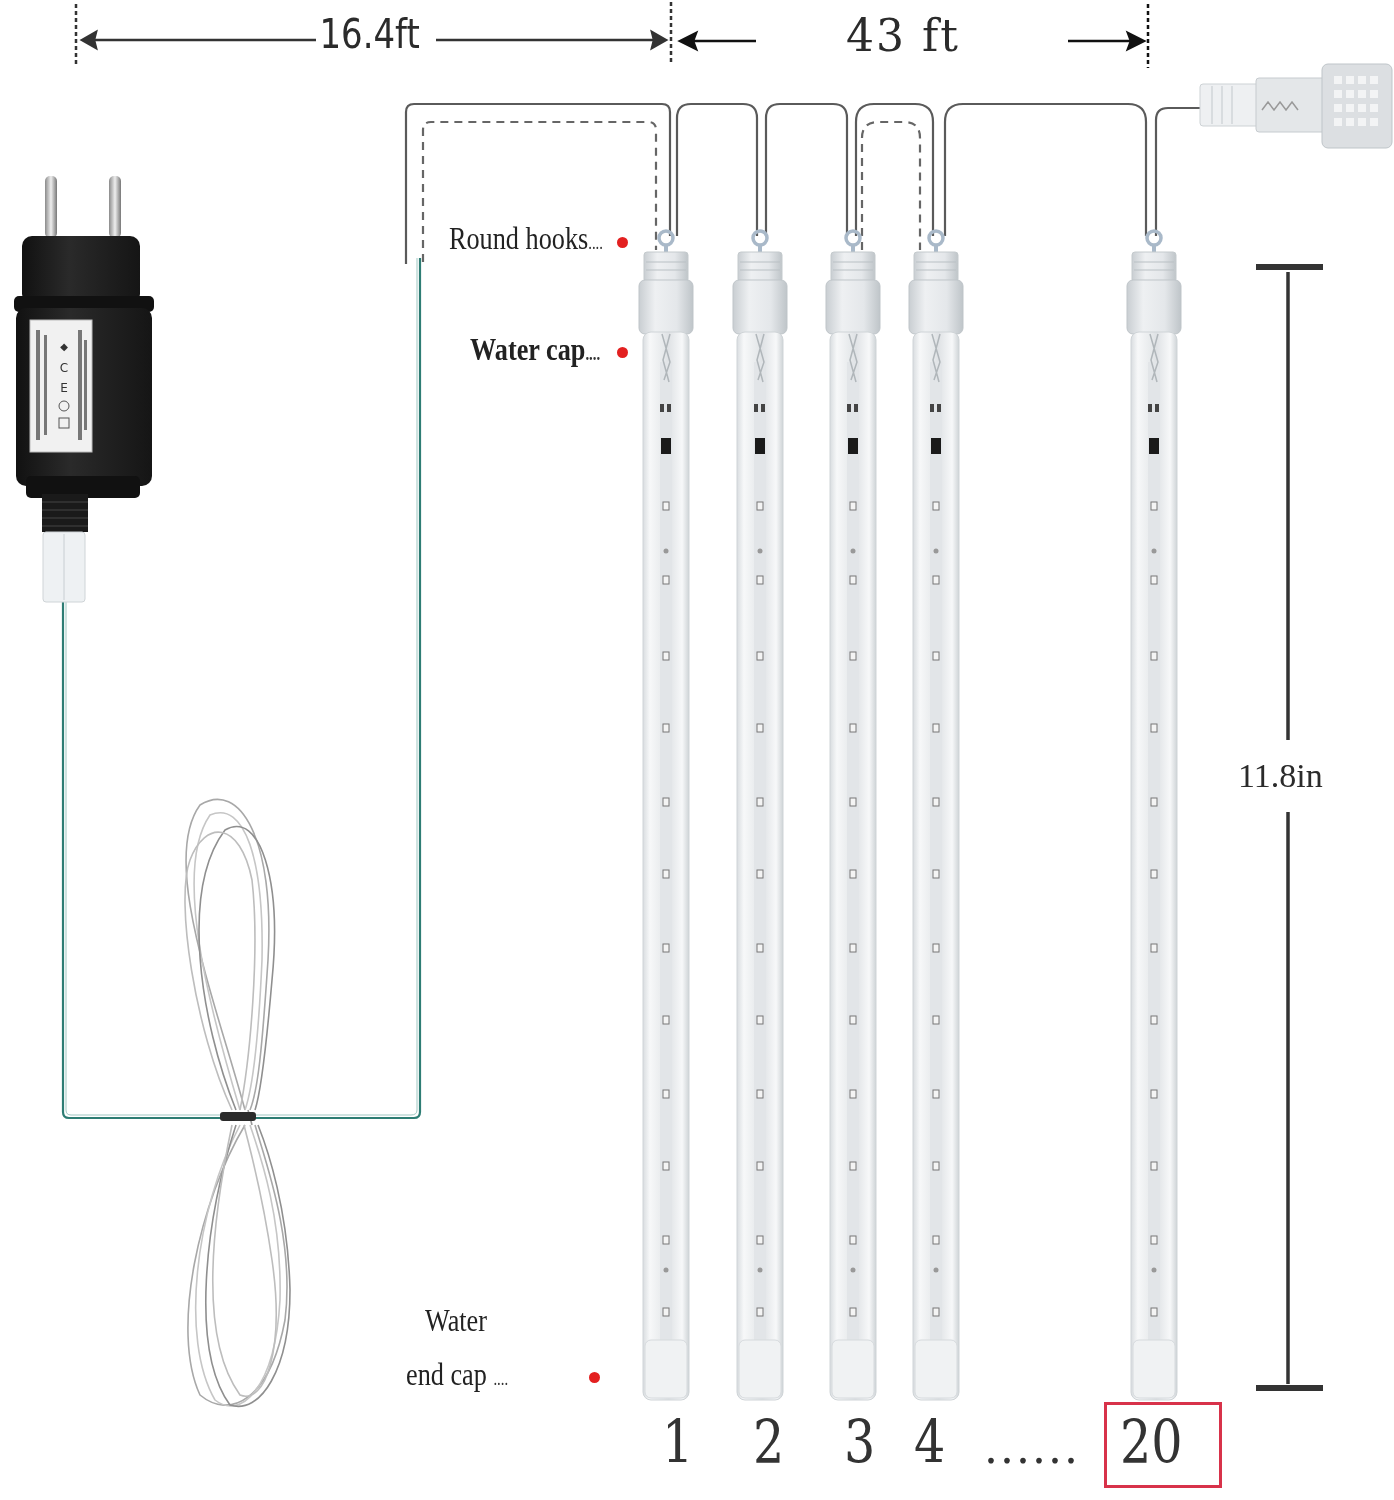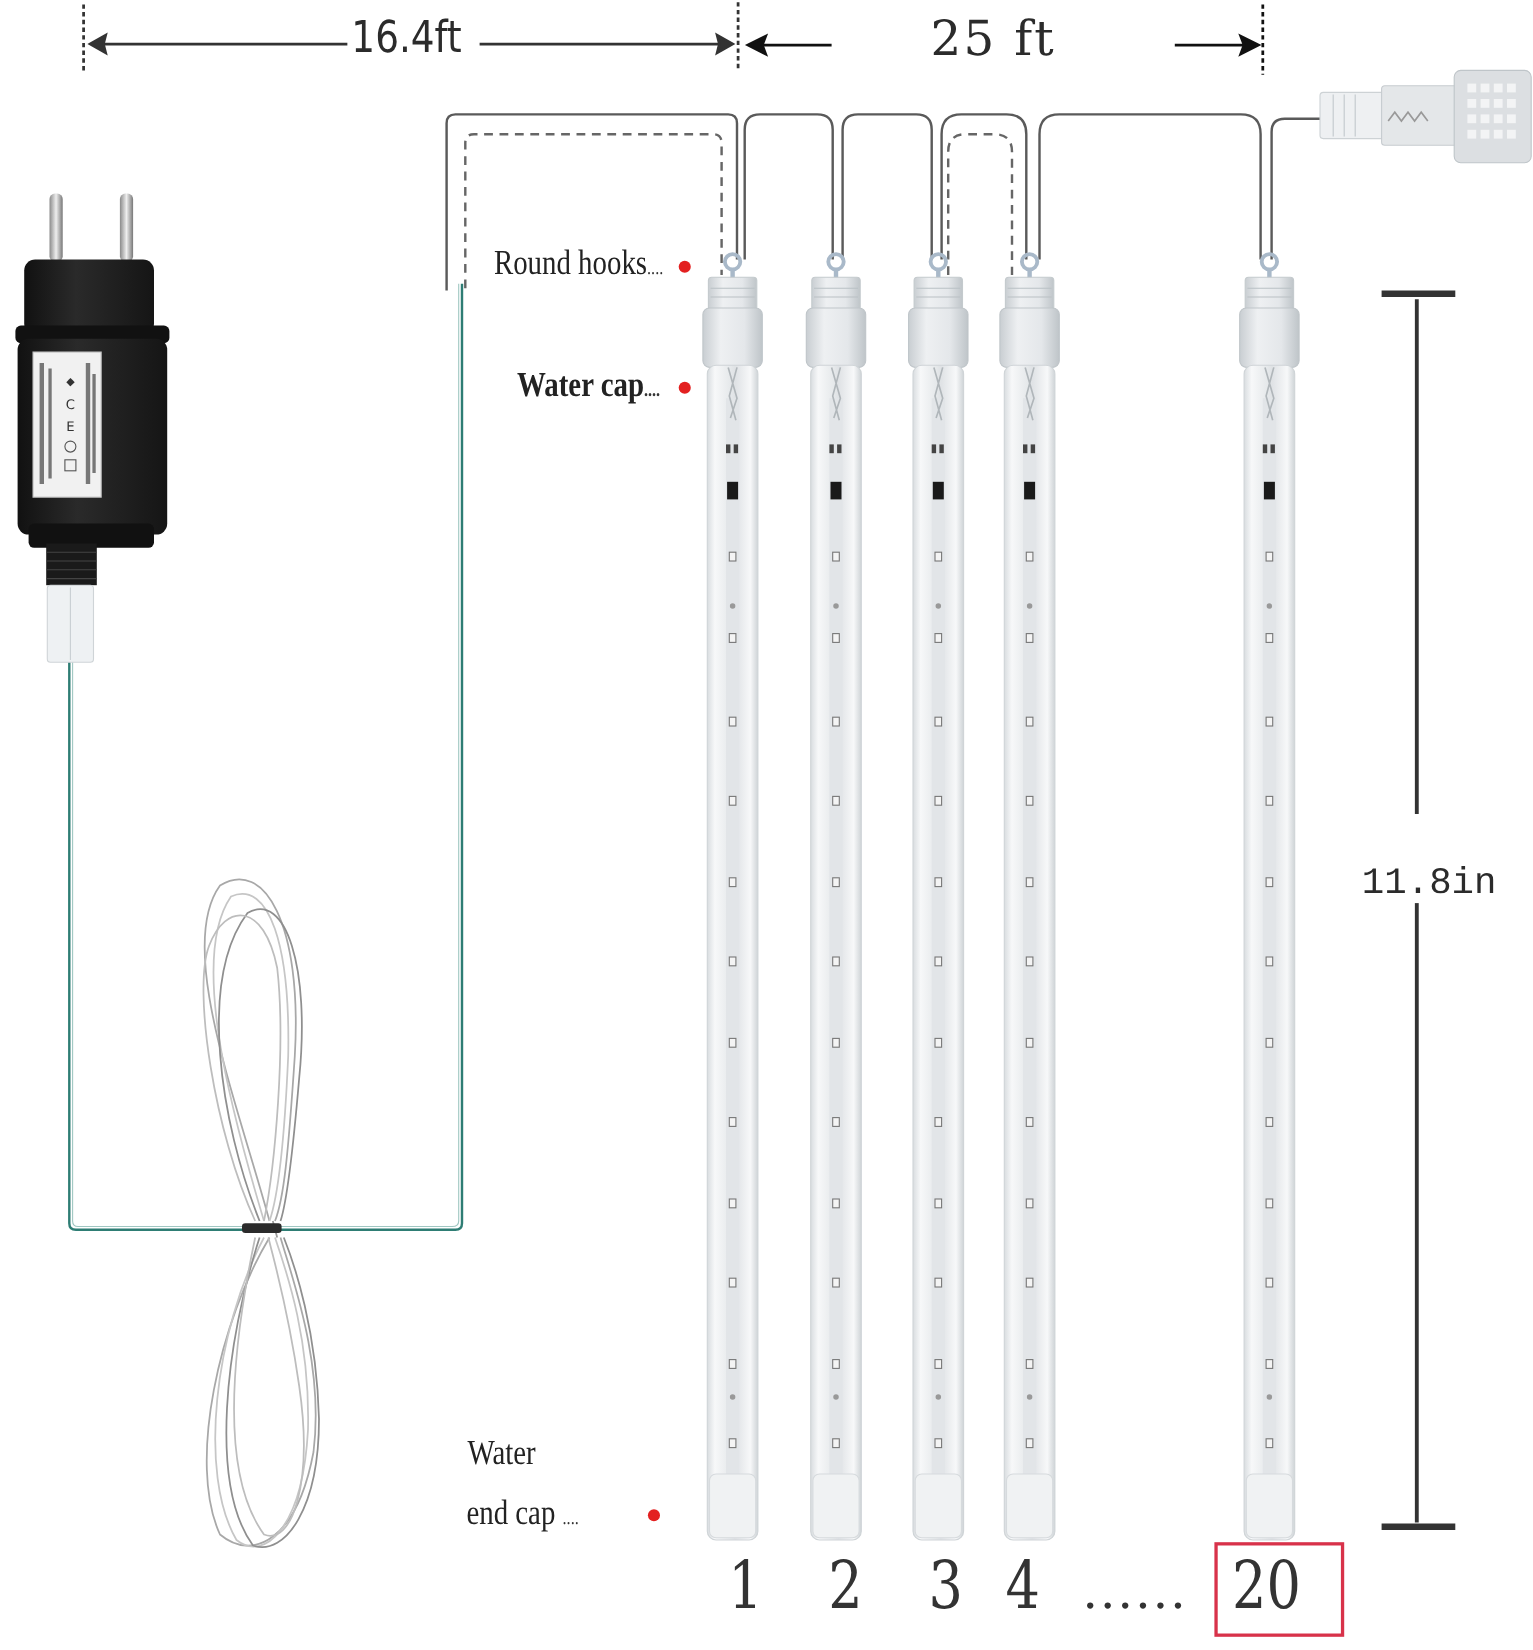--- a/index.html
+++ b/index.html
@@ -6,21 +6,21 @@
   body { width: 1394px; height: 1500px; position: relative; overflow: hidden;
          font-family: "Liberation Serif", "DejaVu Serif", serif; color: #222; }
   .abs { position: absolute; }
   svg.canvas { position: absolute; left: 0; top: 0; }
   .dim-label { font-family: "DejaVu Sans", "Liberation Sans", sans-serif; color: #2b2b2b;
                background: #fff; white-space: nowrap; line-height: 1; }
   .dim-top-left { left: 316px; top: 14px; font-size: 40px; padding: 0 4px;
                   transform: scaleX(0.85); transform-origin: left center; }
   .dim-top-right { left: 846px; top: 14px; font-size: 44px; font-family: "DejaVu Serif", serif;
                    letter-spacing: 2px; }
-  .dim-height { left: 1238px; top: 759px; font-size: 34px; font-family: Liberation Mono, monospace; margin-top: 28px; }
+  .dim-height { left: 1238px; top: 759px; font-size: 34px; font-family: Liberation Serif, serif; }
   .callout { font-family: "Liberation Serif", "DejaVu Serif", serif; font-size: 32px; color: #222;
              white-space: nowrap; transform: scaleX(0.82); transform-origin: left center; line-height: 1; }
   .callout-dots { font-size: 18px; letter-spacing: 0; color: #333; }
   .red-dot { position: absolute; width: 11px; height: 11px; border-radius: 50%; background: #e32020; }
   .tube-num { font-family: "DejaVu Serif", "Liberation Serif", serif; font-size: 60px; color: #333;
               line-height: 1; transform: scaleX(0.82); transform-origin: left center; }
   .ellipsis { font-family: "DejaVu Serif", serif; font-size: 44px; color: #333; letter-spacing: 2px; line-height: 1; }
   .highlight-box { left: 1104px; top: 1402px; width: 118px; height: 86px; border: 3px solid #d8324a;
                    box-sizing: border-box; }
 </style>
@@ -217,39 +217,39 @@
   </g>
 
   <use href="#tube" x="666" y="262"></use>
   <use href="#tube" x="760" y="262"></use>
   <use href="#tube" x="853" y="262"></use>
   <use href="#tube" x="936" y="262"></use>
   <use href="#tube" x="1154" y="262"></use>
 </svg>
 
 <div class="abs dim-label dim-top-left">16.4ft</div>
-<div class="abs dim-label dim-top-right">25 ft</div>
+<div class="abs dim-label dim-top-right">43 ft</div>
 <div class="abs dim-label dim-height">11.8in</div>
 
 <div class="abs" style="left:449px; top:222px;">
   <span class="callout" style="display:inline-block;">
     <span>Round hooks</span><span class="callout-dots">....</span>
   </span>
 </div>
 <div class="red-dot" style="left:617px; top:237px;"></div>
 
 <div class="abs" style="left:470px; top:333px;font-weight:bold;">
   <span class="callout" style="display:inline-block;">
     <span>Water cap</span><span class="callout-dots">....</span>
   </span>
 </div>
 <div class="red-dot" style="left:617px; top:347px;"></div>
 
 <div class="abs callout" style="left:425px; top:1304px;">Water</div>
-<div class="abs" style="left:424px; top:1358px;">
+<div class="abs" style="left:406px; top:1358px;">
   <span class="callout" style="display:inline-block;">
     <span>end cap</span>
     <span class="callout-dots">....</span>
   </span>
 </div>
 <div class="red-dot" style="left:589px; top:1372px;"></div>
 
 <div class="abs tube-num" style="left:662px; top:1412px;">1</div>
 <div class="abs tube-num" style="left:753px; top:1412px;">2</div>
 <div class="abs tube-num" style="left:844px; top:1412px;">3</div>

